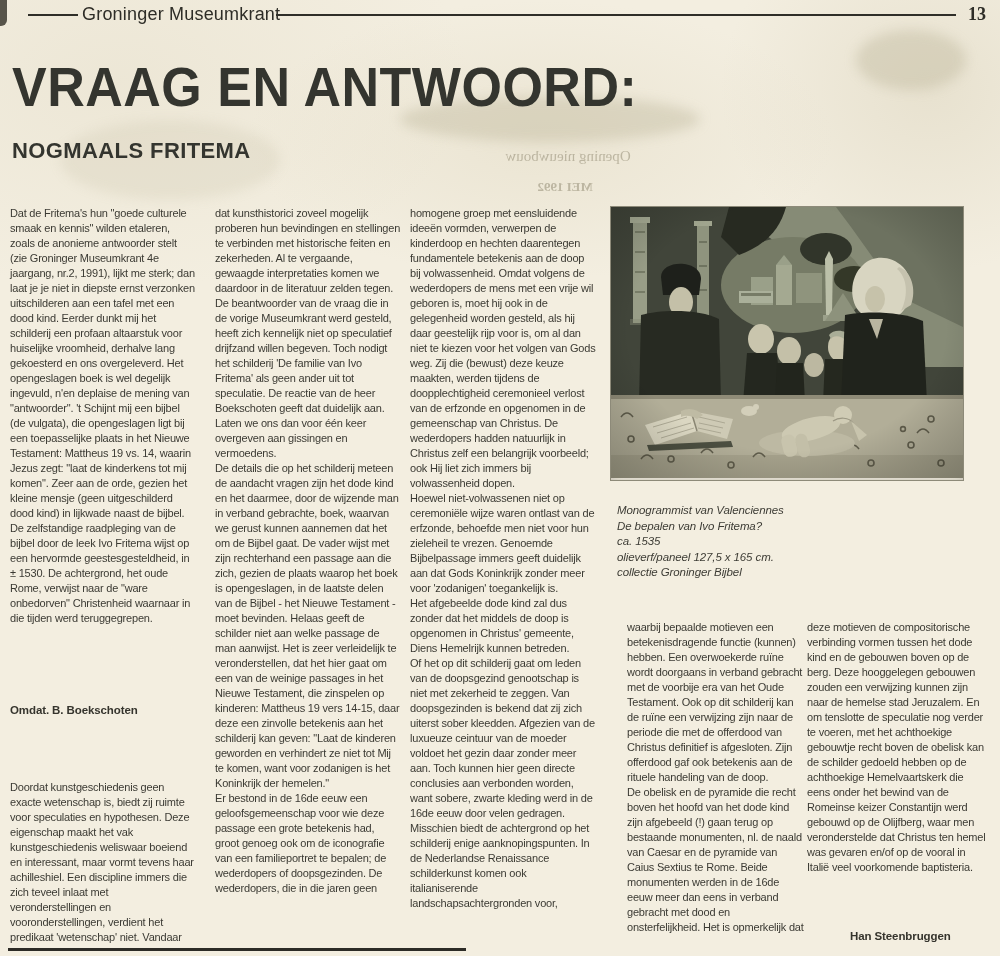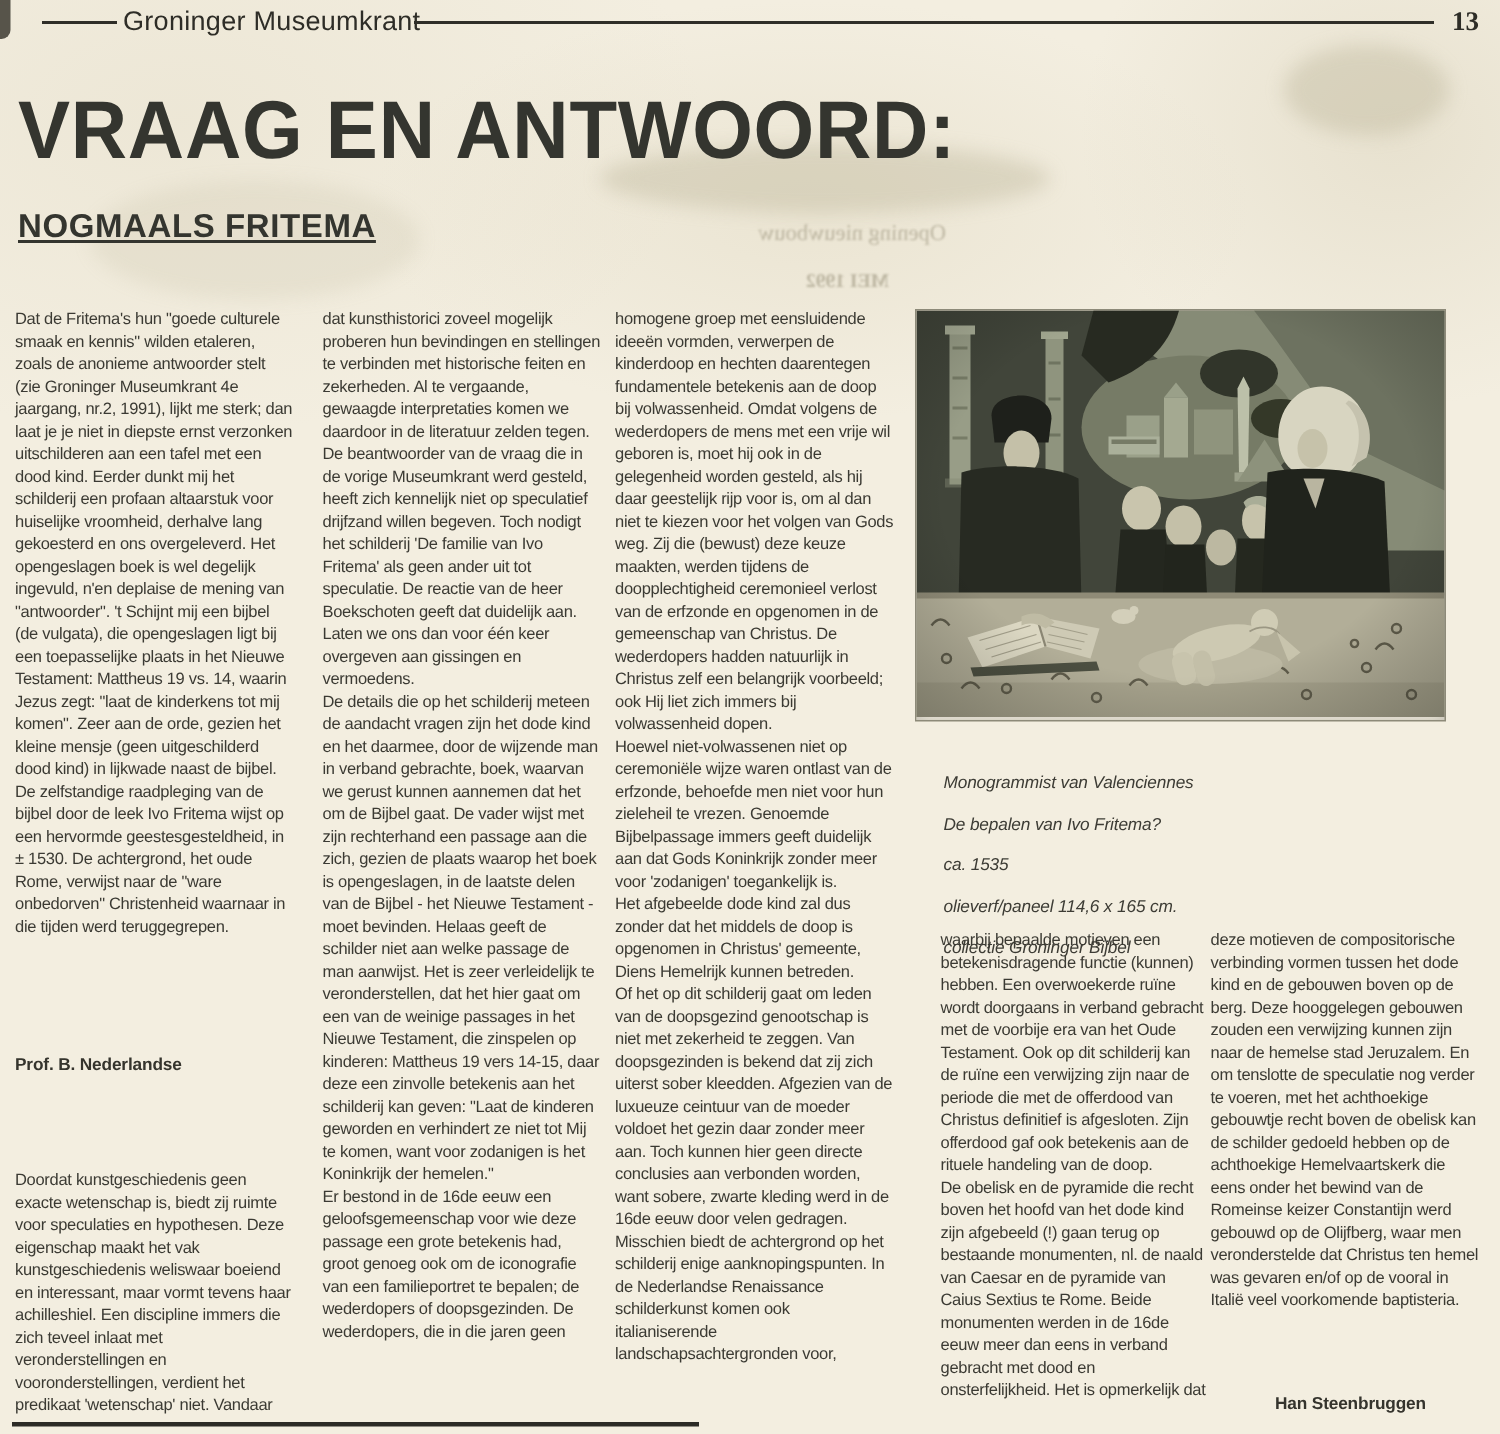--- a/index.html
+++ b/index.html
@@ -24,35 +24,35 @@
     font-family:"Liberation Serif", serif;font-weight:bold;
     font-size:18px;color:#2e2d27;top:4px;left:968px;text-align:center;
   }
   
   .headline{
     top:56px;left:12px;width:640px;
     font-size:52px;font-weight:bold;letter-spacing:.5px;color:#34352f;
     transform:scaleY(1.05);transform-origin:left top;
   }
   .subheadline{
-    top:138px;left:12px;font-size:22px;font-weight:bold;letter-spacing:.4px;color:#34352f;text-decoration:underline;
+    top:138px;left:12px;font-size:22px;font-weight:bold;letter-spacing:.4px;color:#34352f;
   }
   
   .col{
     font-size:11px;line-height:15px;letter-spacing:-0.2px;
     white-space:pre-line;text-align:left;color:#3b3a33;
   }
   .author{font-size:11.5px;font-weight:bold;letter-spacing:-0.1px;color:#35342d;}
   
   .painting-wrap{top:206px;left:610px;width:352px;height:273px;
     border:1px solid #8d8a79; box-shadow:inset 0 0 12px rgba(40,40,30,.25);}
   
   .caption{top:503px;left:617px;width:230px;font-style:italic;
     font-size:11.5px;line-height:15.5px;letter-spacing:-0.1px;color:#3d3c35;}
-  .caption div{margin:12px;}
+  .caption div{margin:0;}
   
   .ghost{color:rgba(148,140,116,.55);transform:scaleX(-1);filter:blur(.6px);
     font-family:"Liberation Serif", serif;}
   .ghost-blob{filter:blur(6px);background:rgba(170,160,130,.28);border-radius:50%;}
   .corner-mark{top:0;left:0;width:7px;height:26px;background:#57544a;
     filter:blur(.5px);border-bottom-right-radius:6px;}
   .bottom-rule{top:948px;left:8px;width:458px;height:3px;background:#2c2b26;}
 </style>
 </head>
 <body>
@@ -67,21 +67,21 @@
 <div class="abs ghost-blob" style="top:96px;left:400px;width:300px;height:46px;"></div>
 <div class="abs ghost-blob" style="top:30px;left:856px;width:110px;height:60px;"></div>
 <div class="abs ghost-blob" style="top:120px;left:60px;width:220px;height:80px;opacity:.5;"></div>
 <div class="abs ghost" style="top:148px;left:468px;width:200px;font-size:15px;text-align:center;">Opening nieuwbouw</div>
 <div class="abs ghost" style="top:179px;left:505px;width:120px;font-size:13px;font-weight:bold;text-align:center;">MEI 1992</div>
 
 <div class="abs headline">VRAAG EN ANTWOORD:</div>
 <div class="abs subheadline">NOGMAALS FRITEMA</div>
 
 <div class="abs col" style="top:206px;left:10px;width:185px;">Dat de Fritema's hun "goede culturele smaak en kennis" wilden etaleren, zoals de anonieme antwoorder stelt (zie Groninger Museumkrant 4e jaargang, nr.2, 1991), lijkt me sterk; dan laat je je niet in diepste ernst verzonken uitschilderen aan een tafel met een dood kind. Eerder dunkt mij het schilderij een profaan altaarstuk voor huiselijke vroomheid, derhalve lang gekoesterd en ons overgeleverd. Het opengeslagen boek is wel degelijk ingevuld, n'en deplaise de mening van "antwoorder". 't Schijnt mij een bijbel (de vulgata), die opengeslagen ligt bij een toepasselijke plaats in het Nieuwe Testament: Mattheus 19 vs. 14, waarin Jezus zegt: "laat de kinderkens tot mij komen". Zeer aan de orde, gezien het kleine mensje (geen uitgeschilderd dood kind) in lijkwade naast de bijbel. De zelfstandige raadpleging van de bijbel door de leek Ivo Fritema wijst op een hervormde geestesgesteldheid, in ± 1530. De achtergrond, het oude Rome, verwijst naar de "ware onbedorven" Christenheid waarnaar in die tijden werd teruggegrepen.</div>
-<div class="abs author" style="top:704px;left:10px;">Prof. B. Nederlandse</div>
+<div class="abs author" style="top:704px;left:10px;">Omdat. B. Boekschoten</div>
 <div class="abs col" style="top:780px;left:10px;width:185px;">Doordat kunstgeschiedenis geen exacte wetenschap is, biedt zij ruimte voor speculaties en hypothesen. Deze eigenschap maakt het vak kunstgeschiedenis weliswaar boeiend en interessant, maar vormt tevens haar achilleshiel. Een discipline immers die zich teveel inlaat met veronderstellingen en vooronderstellingen, verdient het predikaat 'wetenschap' niet. Vandaar</div>
 
 <div class="abs col" style="top:206px;left:215px;width:186px;">dat kunsthistorici zoveel mogelijk proberen hun bevindingen en stellingen te verbinden met historische feiten en zekerheden. Al te vergaande, gewaagde interpretaties komen we daardoor in de literatuur zelden tegen. De beantwoorder van de vraag die in de vorige Museumkrant werd gesteld, heeft zich kennelijk niet op speculatief drijfzand willen begeven. Toch nodigt het schilderij 'De familie van Ivo Fritema' als geen ander uit tot speculatie. De reactie van de heer Boekschoten geeft dat duidelijk aan. Laten we ons dan voor één keer overgeven aan gissingen en vermoedens.
 De details die op het schilderij meteen de aandacht vragen zijn het dode kind en het daarmee, door de wijzende man in verband gebrachte, boek, waarvan we gerust kunnen aannemen dat het om de Bijbel gaat. De vader wijst met zijn rechterhand een passage aan die zich, gezien de plaats waarop het boek is opengeslagen, in de laatste delen van de Bijbel - het Nieuwe Testament - moet bevinden. Helaas geeft de schilder niet aan welke passage de man aanwijst. Het is zeer verleidelijk te veronderstellen, dat het hier gaat om een van de weinige passages in het Nieuwe Testament, die zinspelen op kinderen: Mattheus 19 vers 14-15, daar deze een zinvolle betekenis aan het schilderij kan geven: "Laat de kinderen geworden en verhindert ze niet tot Mij te komen, want voor zodanigen is het Koninkrijk der hemelen."
 Er bestond in de 16de eeuw een geloofsgemeenschap voor wie deze passage een grote betekenis had, groot genoeg ook om de iconografie van een familieportret te bepalen; de wederdopers of doopsgezinden. De wederdopers, die in die jaren geen</div>
 
 <div class="abs col" style="top:206px;left:410px;width:186px;">homogene groep met eensluidende ideeën vormden, verwerpen de kinderdoop en hechten daarentegen fundamentele betekenis aan de doop bij volwassenheid. Omdat volgens de wederdopers de mens met een vrije wil geboren is, moet hij ook in de gelegenheid worden gesteld, als hij daar geestelijk rijp voor is, om al dan niet te kiezen voor het volgen van Gods weg. Zij die (bewust) deze keuze maakten, werden tijdens de doopplechtigheid ceremonieel verlost van de erfzonde en opgenomen in de gemeenschap van Christus. De wederdopers hadden natuurlijk in Christus zelf een belangrijk voorbeeld; ook Hij liet zich immers bij volwassenheid dopen.
 Hoewel niet-volwassenen niet op ceremoniële wijze waren ontlast van de erfzonde, behoefde men niet voor hun zieleheil te vrezen. Genoemde Bijbelpassage immers geeft duidelijk aan dat Gods Koninkrijk zonder meer voor 'zodanigen' toegankelijk is.
 Het afgebeelde dode kind zal dus zonder dat het middels de doop is opgenomen in Christus' gemeente, Diens Hemelrijk kunnen betreden.
 Of het op dit schilderij gaat om leden van de doopsgezind genootschap is niet met zekerheid te zeggen. Van doopsgezinden is bekend dat zij zich uiterst sober kleedden. Afgezien van de luxueuze ceintuur van de moeder voldoet het gezin daar zonder meer aan. Toch kunnen hier geen directe conclusies aan verbonden worden, want sobere, zwarte kleding werd in de 16de eeuw door velen gedragen. Misschien biedt de achtergrond op het schilderij enige aanknopingspunten. In de Nederlandse Renaissance schilderkunst komen ook italianiserende landschapsachtergronden voor,</div>
@@ -199,21 +199,21 @@
     <path d="M240,214 L256,228 L248,234 Z" fill="#c8c4ad"></path>
 
     <rect x="0" y="0" width="352" height="271" fill="url(#vig)"></rect>
   </svg>
 </div>
 
 <div class="abs caption">
   <div>Monogrammist van Valenciennes</div>
   <div>De bepalen van Ivo Fritema?</div>
   <div>ca. 1535</div>
-  <div>olieverf/paneel 114,6 x 165 cm.</div>
+  <div>olieverf/paneel 127,5 x 165 cm.</div>
   <div>collectie Groninger Bijbel</div>
 </div>
 
 <div class="abs col" style="top:620px;left:627px;width:177px;">waarbij bepaalde motieven een betekenisdragende functie (kunnen) hebben. Een overwoekerde ruïne wordt doorgaans in verband gebracht met de voorbije era van het Oude Testament. Ook op dit schilderij kan de ruïne een verwijzing zijn naar de periode die met de offerdood van Christus definitief is afgesloten. Zijn offerdood gaf ook betekenis aan de rituele handeling van de doop.
 De obelisk en de pyramide die recht boven het hoofd van het dode kind zijn afgebeeld (!) gaan terug op bestaande monumenten, nl. de naald van Caesar en de pyramide van Caius Sextius te Rome. Beide monumenten werden in de 16de eeuw meer dan eens in verband gebracht met dood en onsterfelijkheid. Het is opmerkelijk dat</div>
 
 <div class="abs col" style="top:620px;left:807px;width:181px;">deze motieven de compositorische verbinding vormen tussen het dode kind en de gebouwen boven op de berg. Deze hooggelegen gebouwen zouden een verwijzing kunnen zijn naar de hemelse stad Jeruzalem. En om tenslotte de speculatie nog verder te voeren, met het achthoekige gebouwtje recht boven de obelisk kan de schilder gedoeld hebben op de achthoekige Hemelvaartskerk die eens onder het bewind van de Romeinse keizer Constantijn werd gebouwd op de Olijfberg, waar men veronderstelde dat Christus ten hemel was gevaren en/of op de vooral in Italië veel voorkomende baptisteria.</div>
 <div class="abs author" style="top:930px;left:807px;padding-left:43px;">Han Steenbruggen</div>
 
 <div class="abs bottom-rule"></div>

